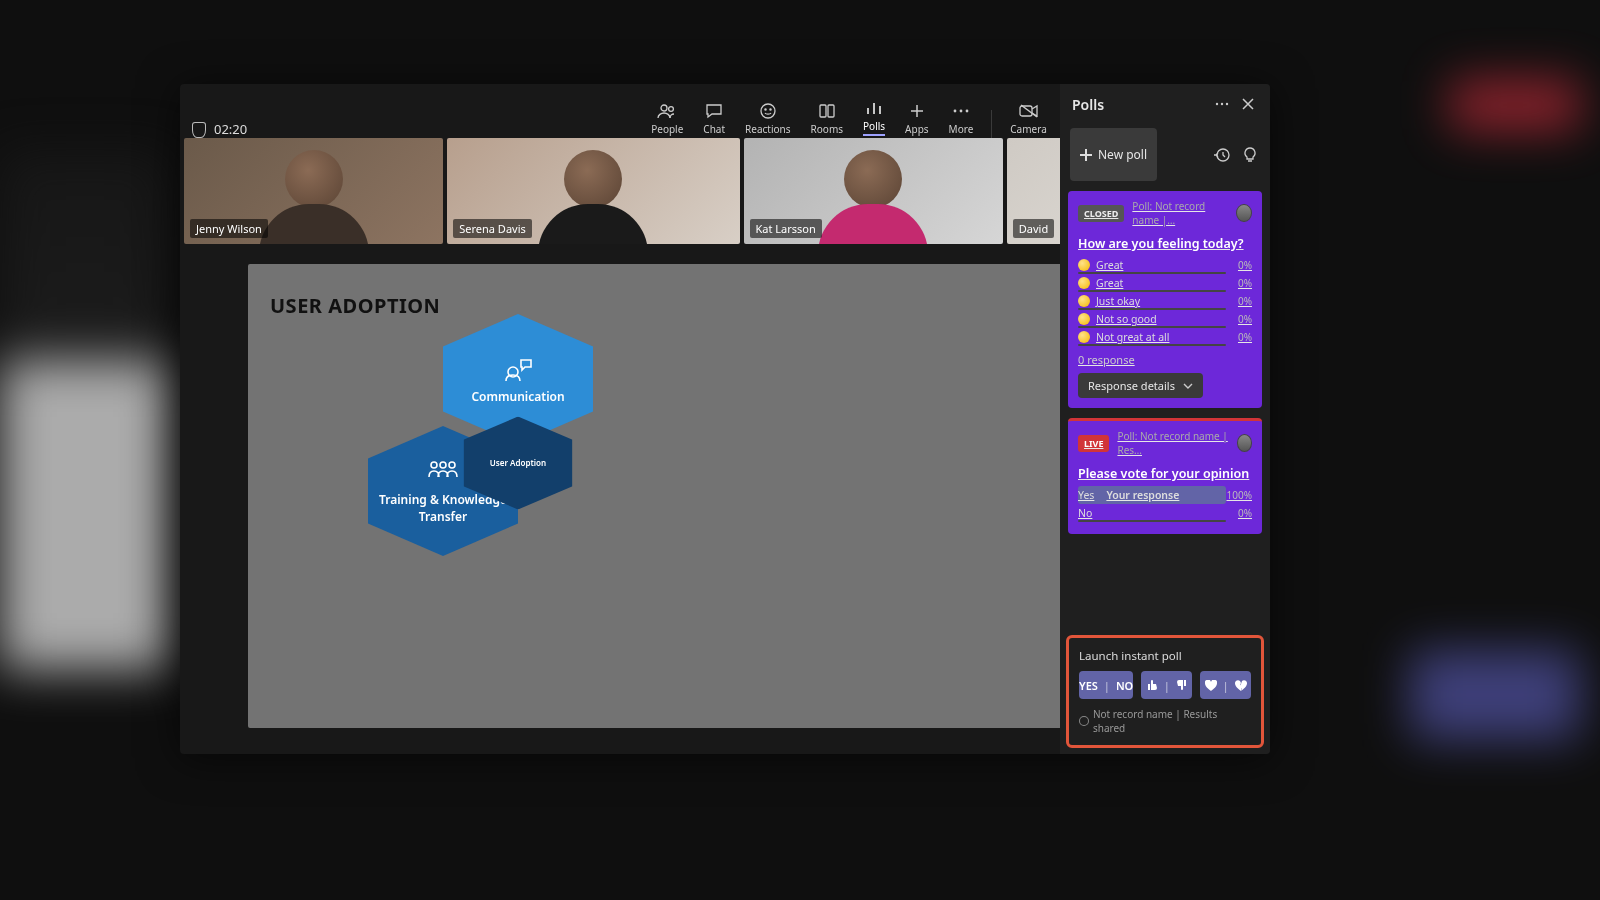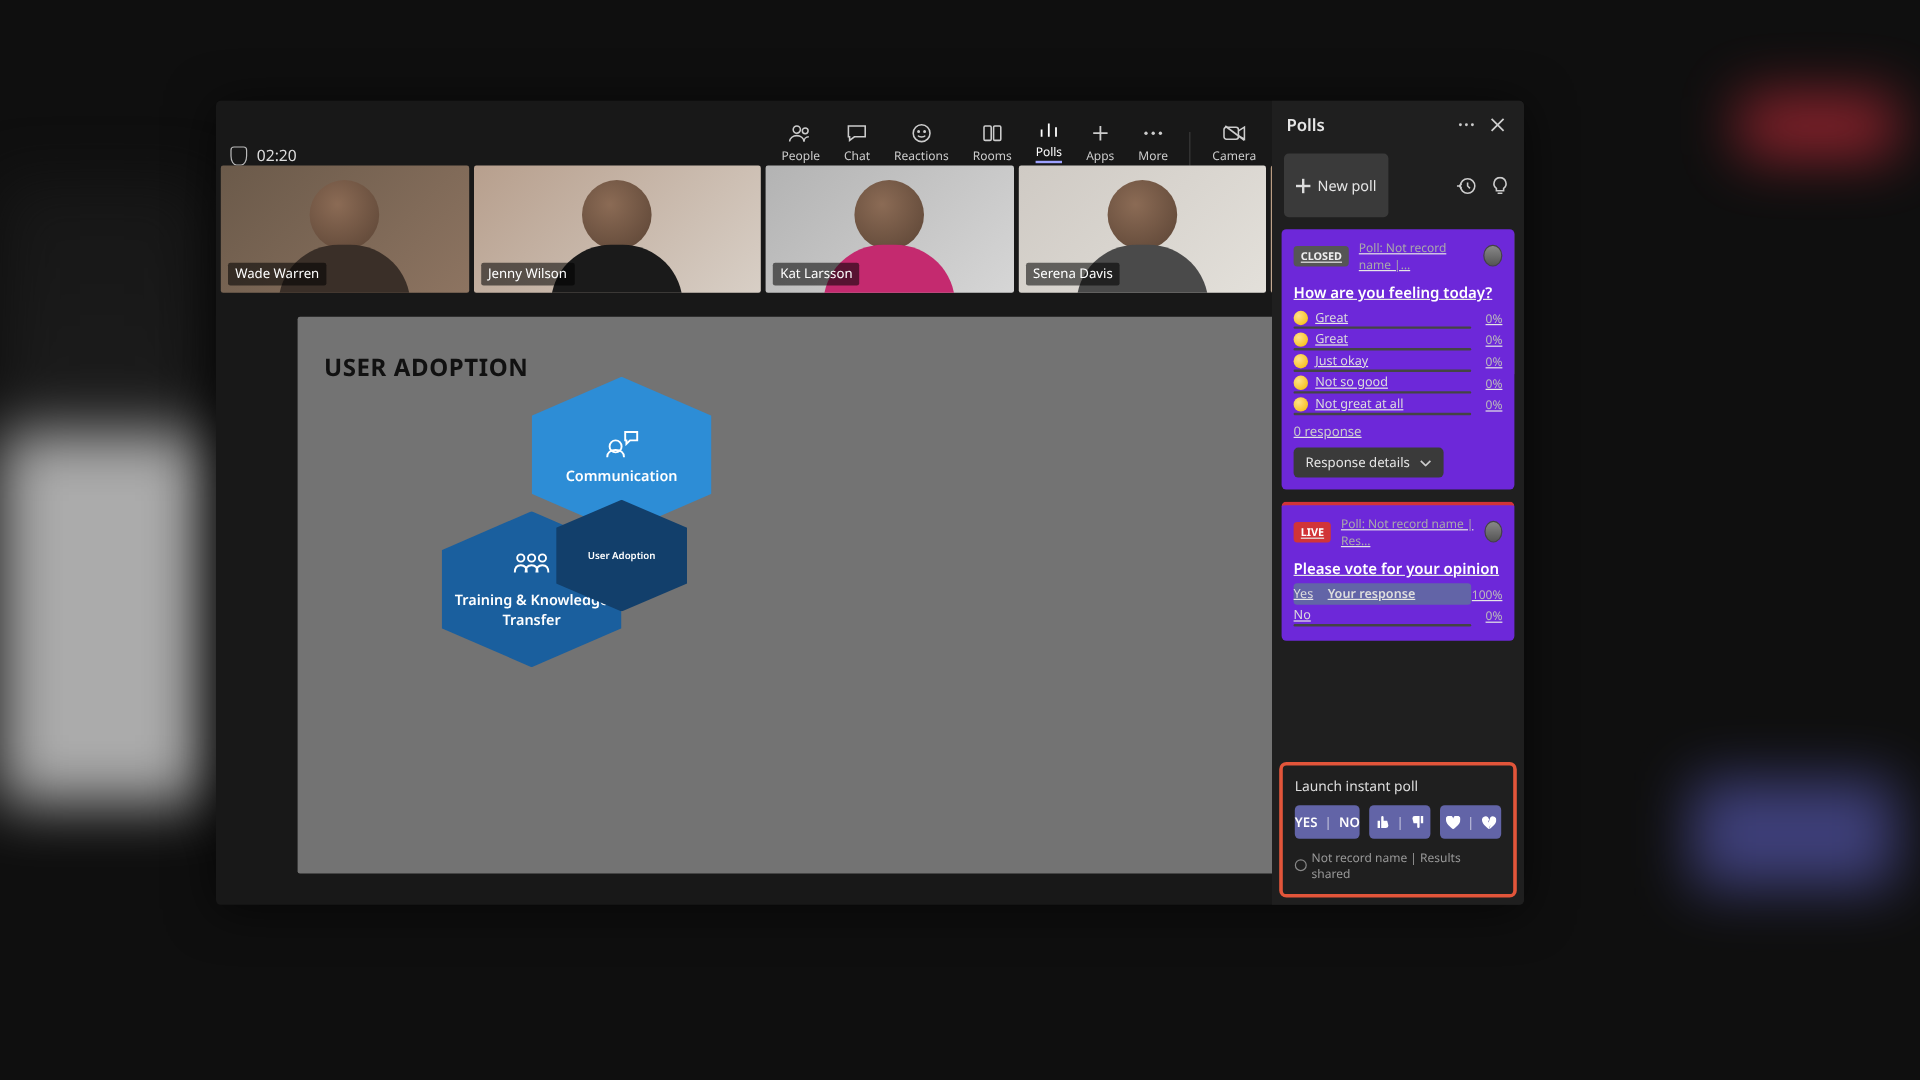--- a/index.html
+++ b/index.html
@@ -241,36 +241,31 @@
       <div class="leave-caret">
         <div class="caret-down"></div>
       </div>
     </div>
   </div>
 
   <div class="videos">
     <div class="vtile">
         <div class="head"></div>
         <div class="body"></div>
-        <div class="nm">Wade Warren</div>
+        <div class="nm">Jenny Wilson</div>
       </div>
     <div class="vtile">
         <div class="head"></div>
         <div class="body"></div>
-        <div class="nm">Jenny Wilson</div>
+        <div class="nm">Serena Davis</div>
       </div>
     <div class="vtile">
         <div class="head"></div>
         <div class="body"></div>
         <div class="nm">Kat Larsson</div>
-      </div>
-    <div class="vtile">
-        <div class="head"></div>
-        <div class="body"></div>
-        <div class="nm">Serena Davis</div>
       </div>
     <div class="vtile">
         <div class="head"></div>
         <div class="body"></div>
         <div class="nm">David</div>
       </div>
   </div>
 
   <div class="stage">
     <div class="slide">

